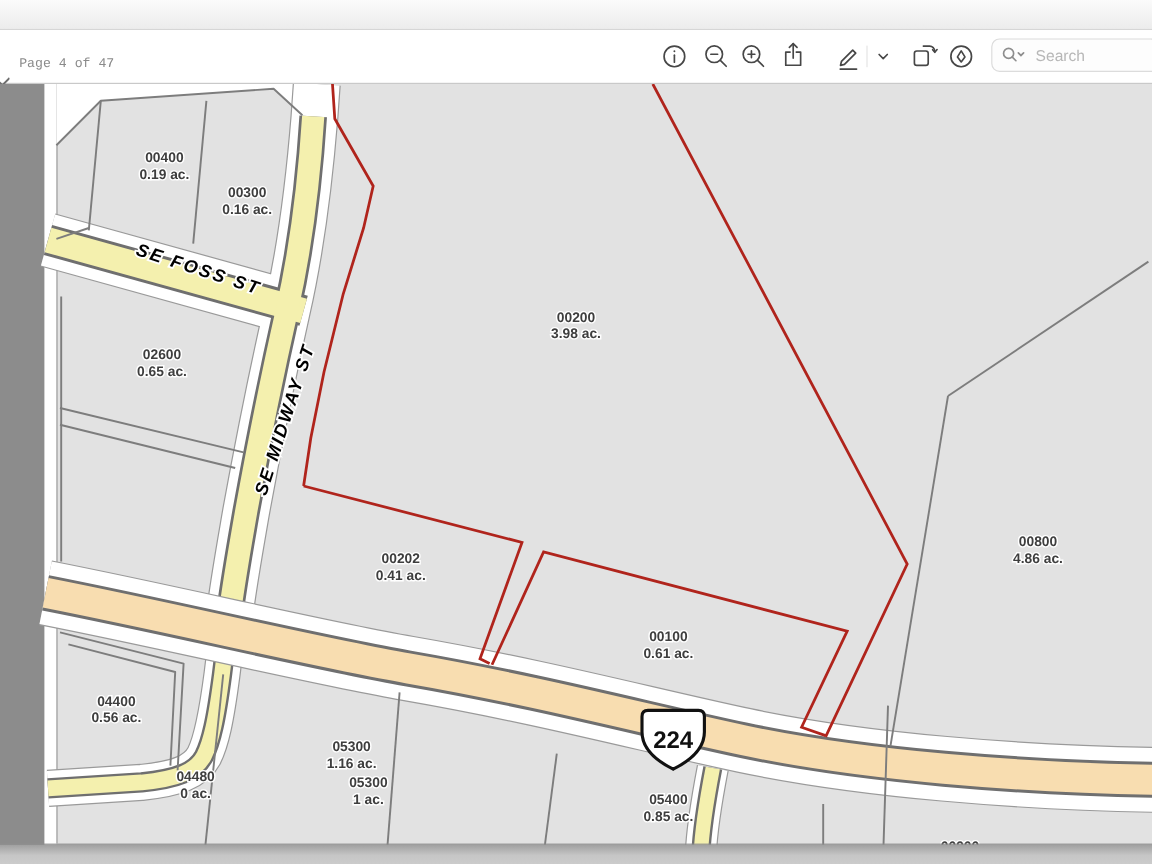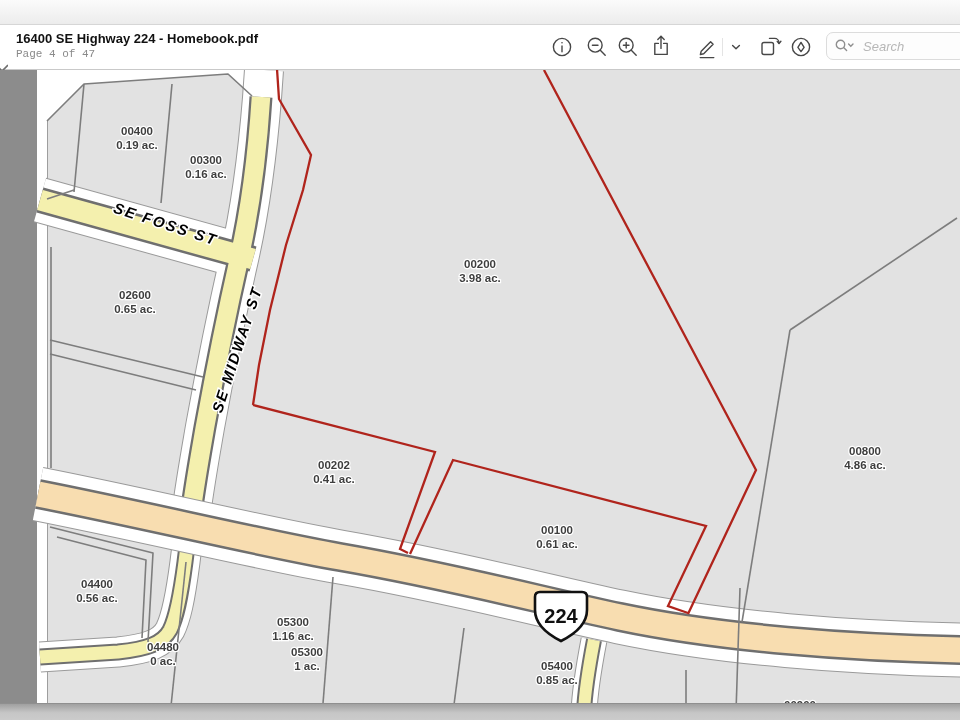--- a/index.html
+++ b/index.html
@@ -16,21 +16,21 @@
   .page-ind{position:absolute;left:16px;top:23px;font-size:11px;color:#8a8a8a;font-family:Liberation Mono, monospace;}
   .tbtn{position:absolute;top:7px;width:30px;height:30px;display:flex;align-items:center;
         justify-content:center;background:none;border:none;padding:0;cursor:default;}
   .tbtn svg{stroke:#474747;fill:none;stroke-width:1.4;stroke-linecap:round;stroke-linejoin:round;}
   .tb-divider{position:absolute;top:13px;left:722px;width:1px;height:18px;background:#e4e4e4;}
   .searchbox{position:absolute;top:7px;left:826px;width:140px;height:28px;box-sizing:border-box;
              border:1px solid #dcdcdc;border-radius:7px;background:#fdfdfd;
              display:flex;align-items:center;padding:0 8px;gap:6px;}
   .searchbox svg{stroke:#8e8e8e;fill:none;stroke-width:1.4;stroke-linecap:round;flex:0 0 auto;}
   .searchbox input{border:none;outline:none;background:none;font-size:13px;color:#333;width:90px;
-                   font-family:"Liberation Sans",sans-serif;font-style:italic;}
+                   font-family:"Liberation Sans",sans-serif;}
   .searchbox input::placeholder{color:#b7b7b7;}
   .chev-frag{position:absolute;left:-6px;top:36px;}
 
   
   .doc-area{position:absolute;top:70px;left:0;width:960px;height:650px;}
   .page-shadow{position:absolute;top:703px;left:0;width:960px;height:17px;
                background:linear-gradient(#a0a0a0,#c6c6c6 55%,#cbcbcb);
                border-top:1px solid #8f8f8f;box-sizing:border-box;}
 
   
@@ -48,21 +48,20 @@
 <div class="screen">
 
   <div class="titlebar"></div>
 
   <div class="toolbar">
     <span class="chev-frag">
       <svg width="14" height="14" viewBox="0 0 14 14">
           <path d="M2,4 L8,10 L14,4" stroke="#6e6e6e" stroke-width="1.6" fill="none"></path>
         </svg>
     </span>
-    <div class="doc-title">16400 SE Highway 224 - Homebook.pdf</div>
     <div class="page-ind">Page 4 of 47</div>
 
     <button class="tbtn" style="left:547px">
       <svg width="24" height="24" viewBox="-12 -12 24 24">
         <circle cx="0" cy="0" r="8.6"></circle>
           <line x1="0" y1="-1" x2="0" y2="4.8"></line>
         <circle cx="0" cy="-4.3" r="0.8" fill="#474747" stroke="none"></circle>
         </svg>
     </button>
     <button class="tbtn" style="left:582px">

